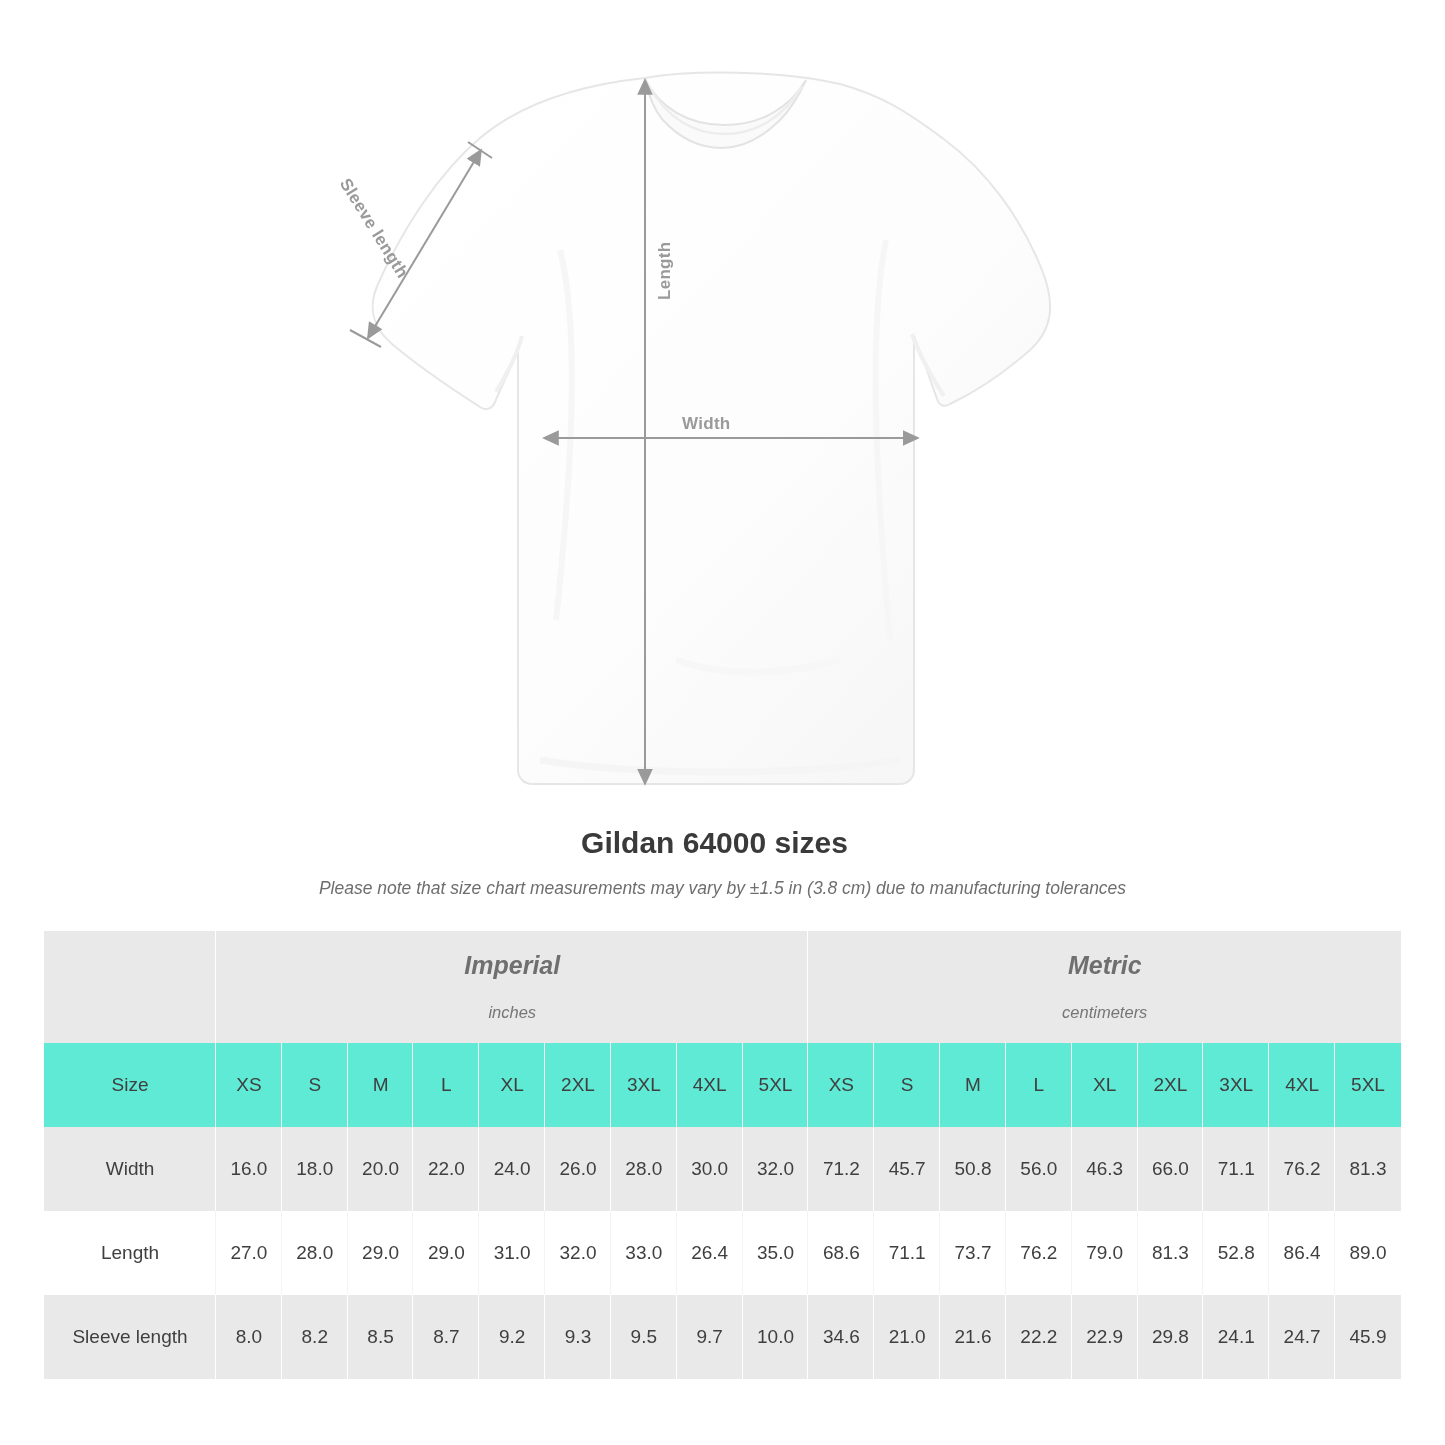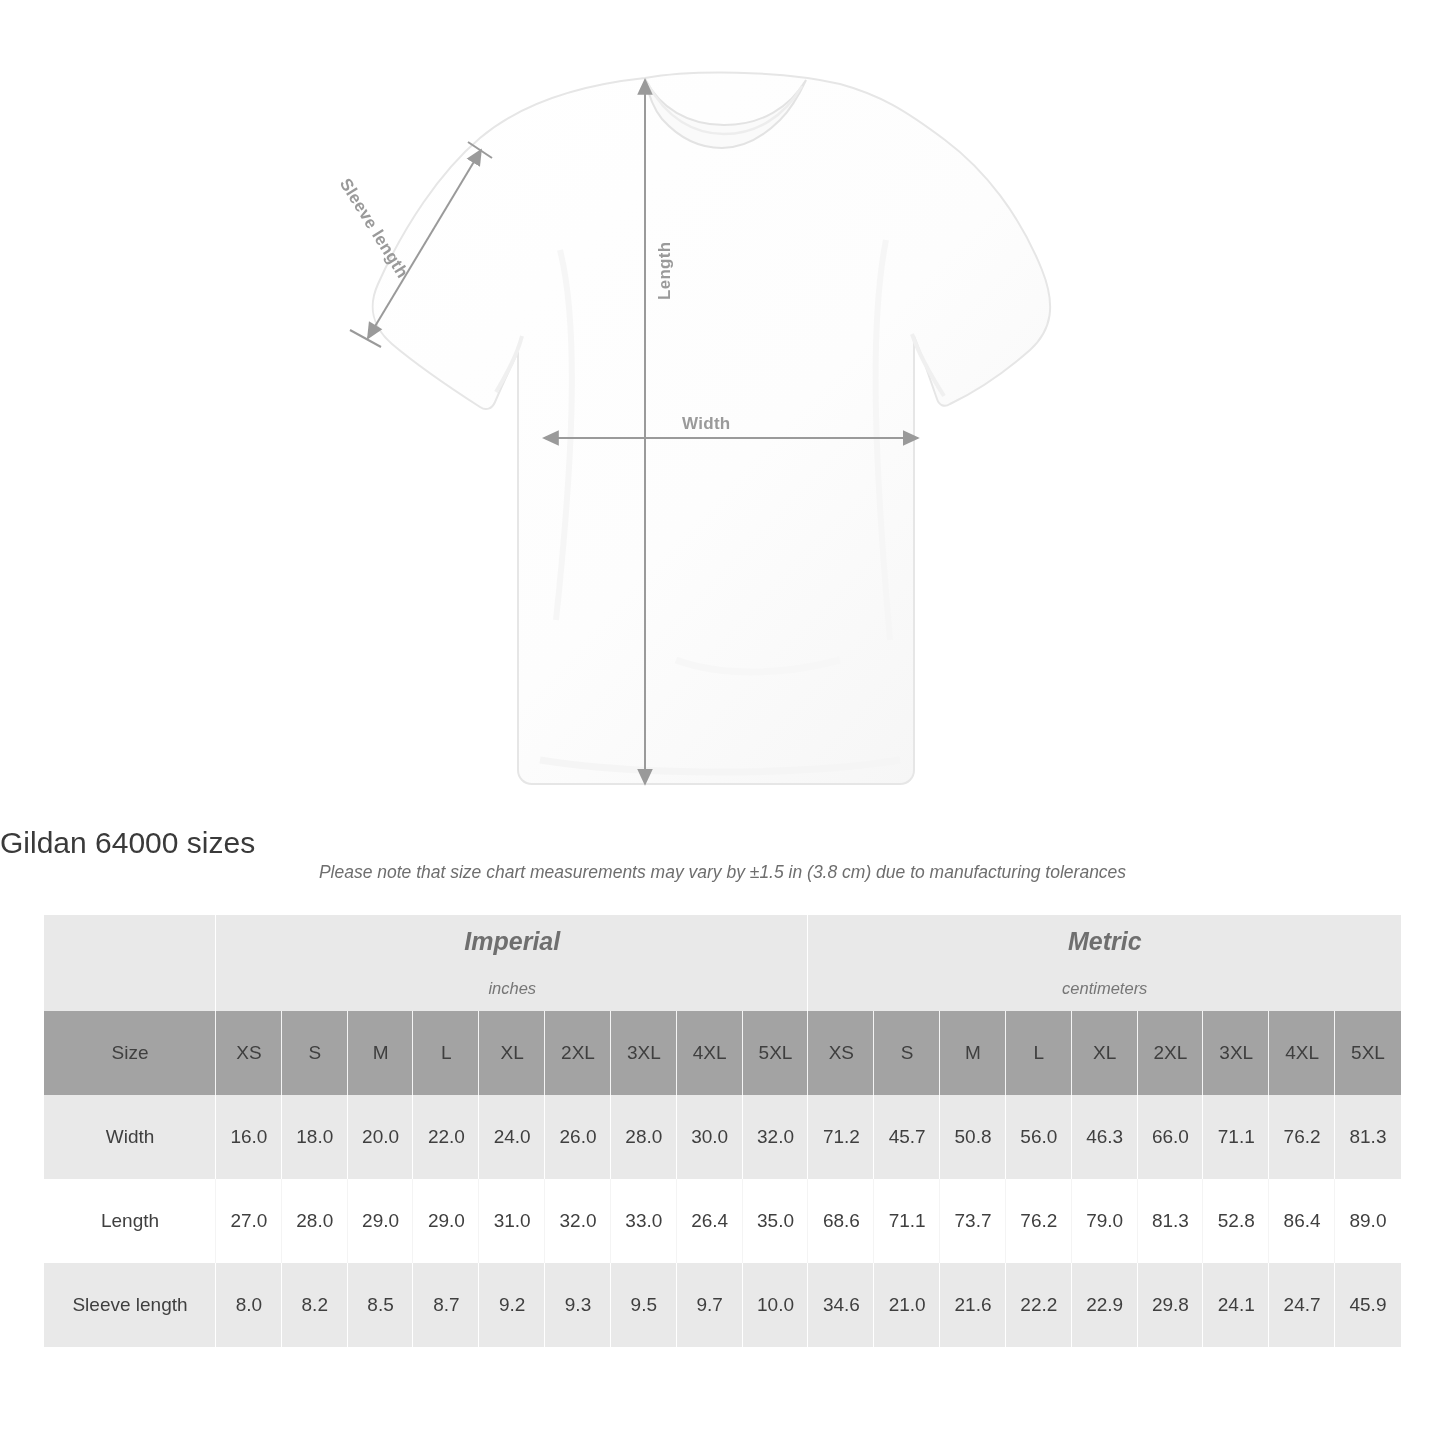--- a/index.html
+++ b/index.html
@@ -51,31 +51,32 @@
     transform: rotate(-90deg);
     transform-origin: left top;
   }
   .lbl-width {
     left: 682px;
     top: 414px;
   }
 
   
   .title {
+    text-align: center;
     font-size: 30px;
-    font-weight: normal;
+    font-weight: bold;
     color: #3a3a3a;
     margin: 6px 16px 0 0;
   }
   .subtitle {
     text-align: center;
     font-size: 17.5px;
     font-style: italic;
     color: #6e6e6e;
-    margin-top: 2px;
+    margin-top: 18px;
   }
 
   
   .table-wrap {
     margin: 32px 44px 0 44px;
   }
   table.size-chart {
     width: 1357px;
     border-collapse: collapse;
     table-layout: fixed;
@@ -83,21 +84,21 @@
   table.size-chart td,
   table.size-chart th {
     border: none;
     text-align: center;
     vertical-align: middle;
     font-weight: normal;
   }
   
   .unit-band td {
     background: #e9e9e9;
-    height: 96px;
+    height: 112px;
     padding: 0;
   }
   .unit-name {
     font-size: 25px;
     font-style: italic;
     font-weight: bold;
     color: #6f6f6f;
     line-height: 1.1;
   }
   .unit-sub {
@@ -115,21 +116,21 @@
     font-size: 19px;
     font-weight: bold;
     color: #3f3f3f;
   }
   .data-row td,
   .head-row td {
     height: 82px;
     font-size: 19px;
     color: #3f3f3f;
   }
-  .head-row td { background: #a3a3a3; }
+  .head-row td { background: #5eead4; }
   .row-alt-grey td { background: #e9e9e9; }
   .row-alt-white td { background: #ffffff; }
   .label-cell {
     width: 172px;
   }
   .vsep {
     box-shadow: inset -1px 0 0 #ffffff;
   }
   .cell-sep {
     box-shadow: inset -1px 0 0 #f4f4f4;

